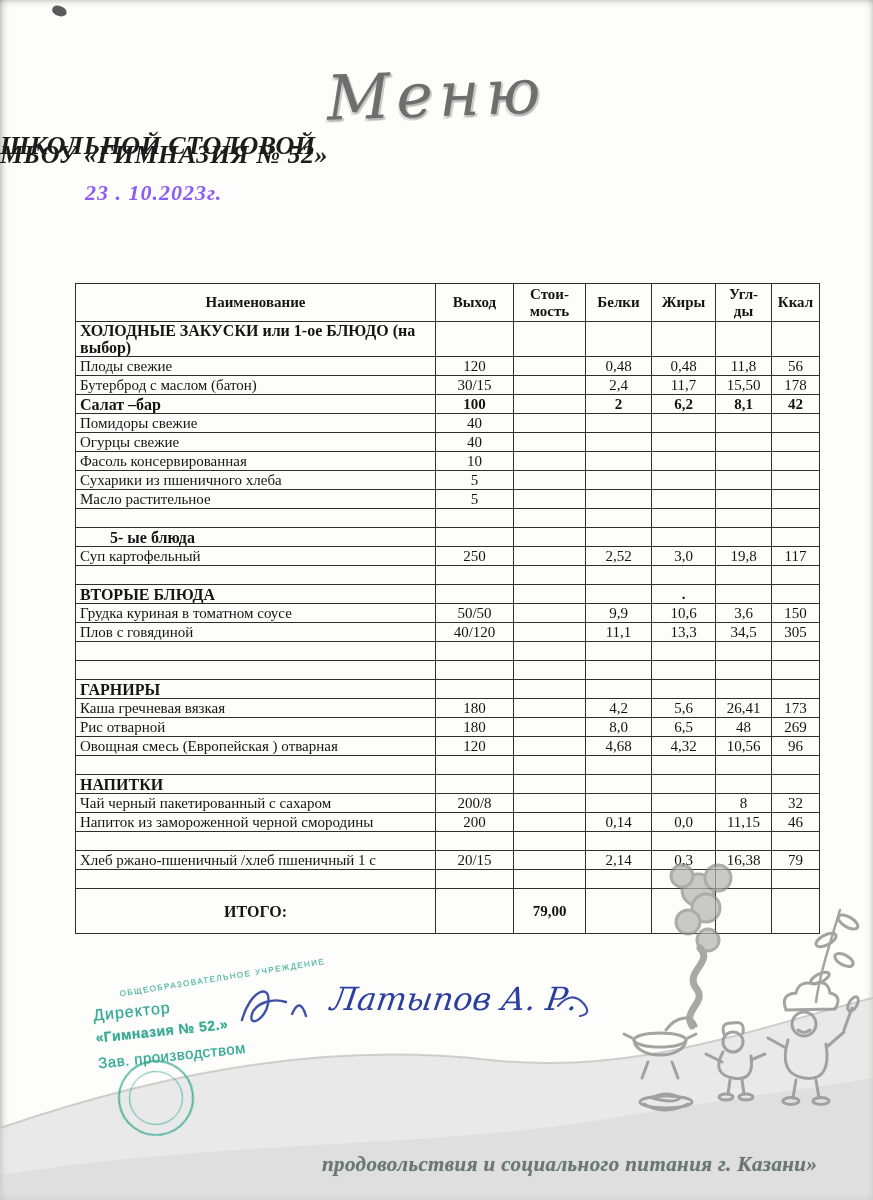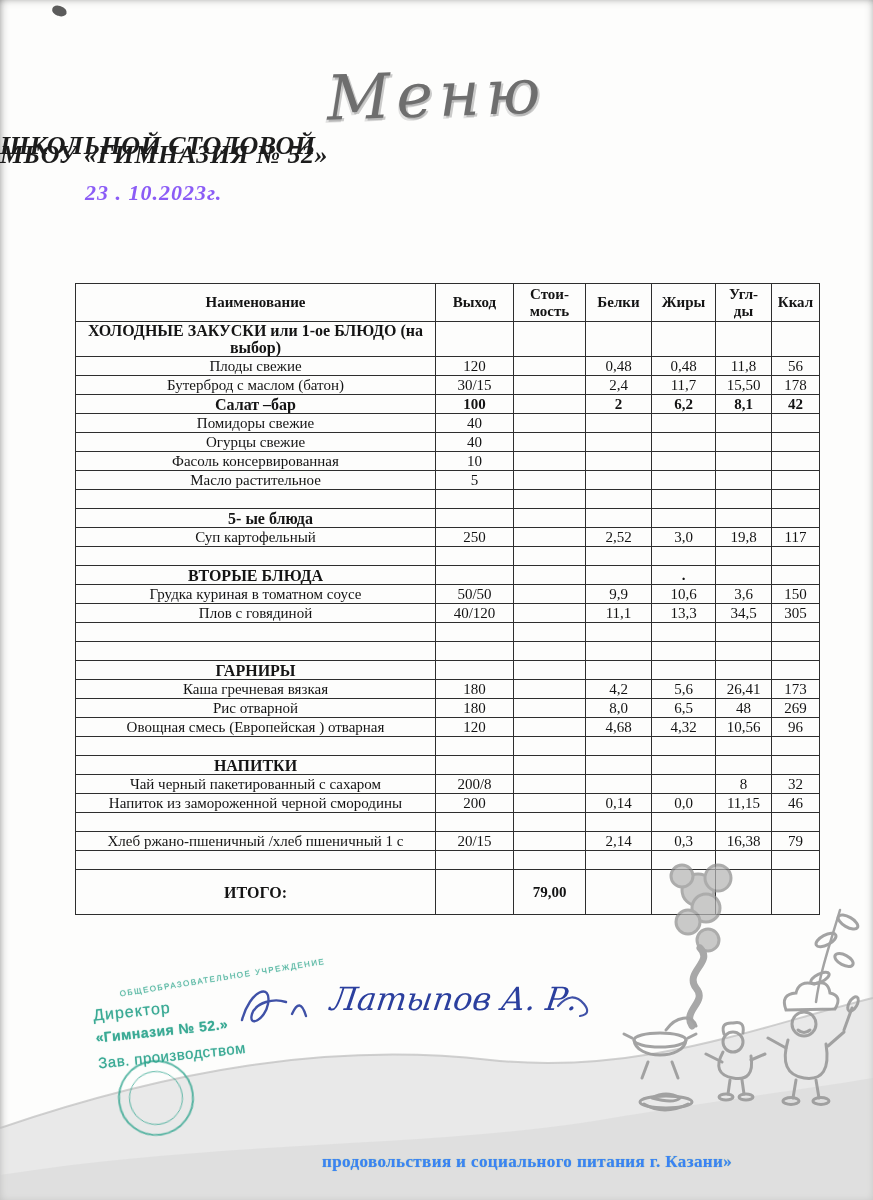--- a/index.html
+++ b/index.html
@@ -48,21 +48,21 @@
   }
   .menu-table th, .menu-table td {
     border:1px solid #2e2e2e; padding:0 4px;
     height:19px; line-height:17px; overflow:hidden;
   }
   .menu-table th {
     font-weight:bold; text-align:center; vertical-align:middle;
     height:38px; line-height:17px;
   }
   .num-cell { text-align:center; white-space:nowrap; }
-  .name-cell { text-align:center; padding-left:6px; }
+  .name-cell { text-align:left; padding-left:6px; }
   .name-cell.bold { font-weight:bold; font-size:16px; }
   .num-cell.bold { font-weight:bold; }
   .name-cell.indent { padding-left:34px; }
   .name-cell.center { text-align:center; padding-left:4px; }
   tr.tall td { height:45px; vertical-align:middle; }
   
   .wave-svg { position:absolute; left:0; bottom:0; }
   .chefs-svg { position:absolute; left:548px; top:852px; }
   .stamp-block {
     position:absolute; left:95px; top:992px; width:280px;
@@ -85,22 +85,22 @@
     border:2px solid #2aa38c; border-radius:50%; opacity:.75;
     filter:blur(.4px); transform:rotate(-8deg);
   }
   .round-stamp .inner {
     position:absolute; left:9px; top:9px; width:54px; height:54px;
     border:1px solid #2aa38c; border-radius:50%;
   }
   .signature-wrap { position:absolute; left:228px; top:962px; }
   .bottom-text {
     position:absolute; left:322px; top:1152px; width:540px;
-    font-weight:bold; font-size:17px;
-    color:#3b82f6; letter-spacing:.4px;
+    font-style:italic; font-weight:bold; font-size:21px;
+    color:#737373; letter-spacing:.4px;
     text-shadow:0 0 1px rgba(47,158,116,.6);
   }
 </style>
 </head>
 <body>
 
 <div class="page">
 
   <div class="corner-mark"></div>
 
@@ -188,20 +188,29 @@
         <tr>
           <td class="name-cell">Фасоль консервированная</td>
           <td class="num-cell">10</td>
           <td class="num-cell"></td>
           <td class="num-cell"></td>
           <td class="num-cell"></td>
           <td class="num-cell"></td>
           <td class="num-cell"></td>
         </tr>
         <tr>
+          <td class="name-cell">Сухарики из пшеничного хлеба</td>
+          <td class="num-cell">5</td>
+          <td class="num-cell"></td>
+          <td class="num-cell"></td>
+          <td class="num-cell"></td>
+          <td class="num-cell"></td>
+          <td class="num-cell"></td>
+        </tr>
+        <tr>
           <td class="name-cell">Масло растительное</td>
           <td class="num-cell">5</td>
           <td class="num-cell"></td>
           <td class="num-cell"></td>
           <td class="num-cell"></td>
           <td class="num-cell"></td>
           <td class="num-cell"></td>
         </tr>
         <tr>
           <td class="name-cell"></td>

